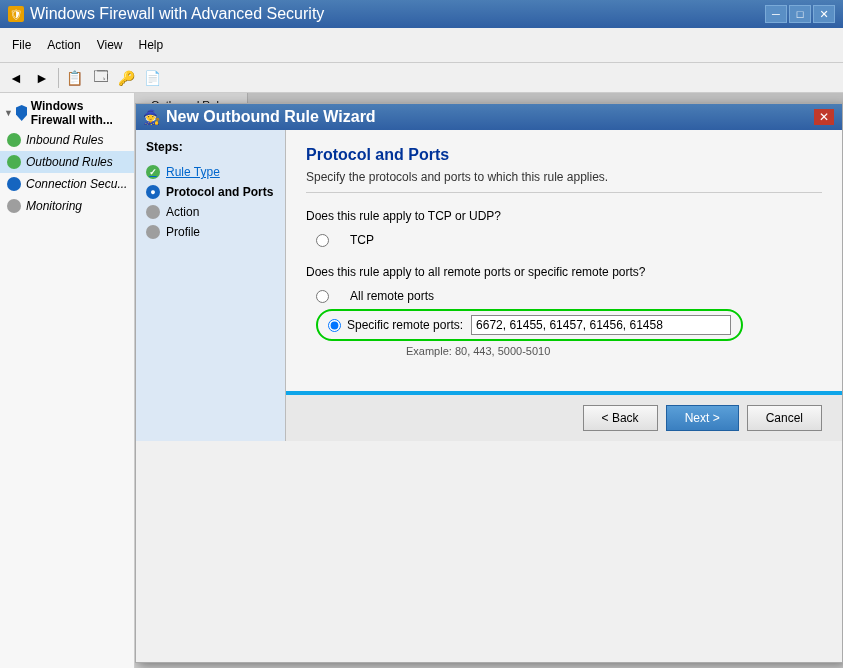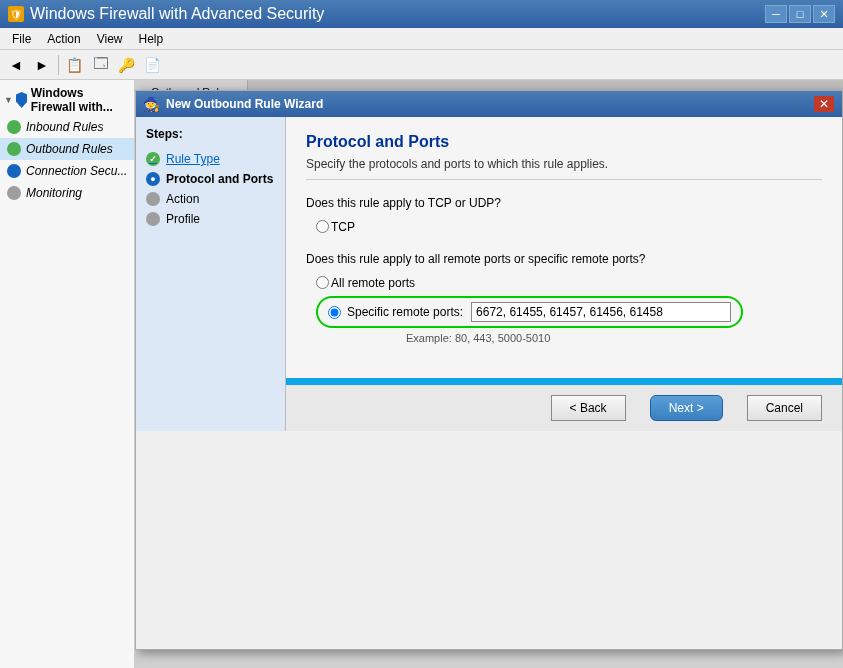--- a/index.html
+++ b/index.html
@@ -50,21 +50,21 @@
       cursor: pointer;
       display: flex; align-items: center; justify-content: center;
     }
 
     
     .menu-bar {
       background: #f0f0f0;
       display: flex;
       align-items: center;
       padding: 2px 4px;
-      height: 22px;
+      height: 35px;
       border-bottom: 1px solid #ccc;
     }
     .menu-item {
       padding: 2px 8px;
       cursor: pointer;
       font-size: 12px;
     }
 
     
     .toolbar {
@@ -182,21 +182,21 @@
       padding: 4px 8px;
       height: 26px;
     }
     .dialog-title-icon {
       width: 16px; height: 16px;
       margin-right: 6px;
       flex-shrink: 0;
       display: flex; align-items: center; justify-content: center;
       font-size: 14px;
     }
-    .dialog-title-text { flex: 1; font-size: 12px; font-weight: bold; }
+    .dialog-title-text { flex: 1; font-size: 16px; font-weight: bold; }
     .dialog-close-btn {
       width: 20px; height: 16px;
       background: #c0392b;
       border: none;
       color: white;
       font-size: 12px;
       cursor: pointer;
       display: flex; align-items: center; justify-content: center;
     }
 
@@ -263,23 +263,23 @@
       font-size: 12px;
       margin-bottom: 10px;
       color: #000;
     }
     .radio-group {
       margin-bottom: 18px;
       padding-left: 10px;
     }
     .radio-row {
       display: flex;
-      align-items: flex-start;
+      align-items: center;
       margin-bottom: 6px;
-      gap: 2px;
+      gap: 21px;
     }
     .radio-row input[type="radio"] {
       cursor: pointer;
     }
     .radio-label {
       font-size: 12px;
       cursor: pointer;
     }
 
     
@@ -313,36 +313,35 @@
       margin-top: 4px;
     }
 
     
     .dialog-footer {
       display: flex;
       justify-content: flex-end;
       align-items: center;
       padding: 10px 20px;
       background: #e8e8e8;
-      border-top: 7px solid #0ea5e9;
-      gap: 24px;
+      border-top: 4px solid #0ea5e9;
+      gap: 8px;
     }
     .footer-btn {
       padding: 5px 18px;
       font-size: 12px;
       background: linear-gradient(to bottom, #f8f8f8, #e0e0e0);
       border: 1px solid #888;
       cursor: pointer;
       min-width: 70px;
     }
     .footer-btn.primary {
       background: linear-gradient(to bottom, #5a9fd8, #3a7fc0);
       color: white;
       border-color: #2060a0;
-      border-radius: 6px;
     }
 
     
     .fw-icon {
       width: 16px; height: 16px;
       background: #1565c0;
       clip-path: polygon(50% 0%, 100% 15%, 100% 60%, 50% 100%, 0% 60%, 0% 15%);
     }
     .small-icon-green {
       width: 14px; height: 14px;

